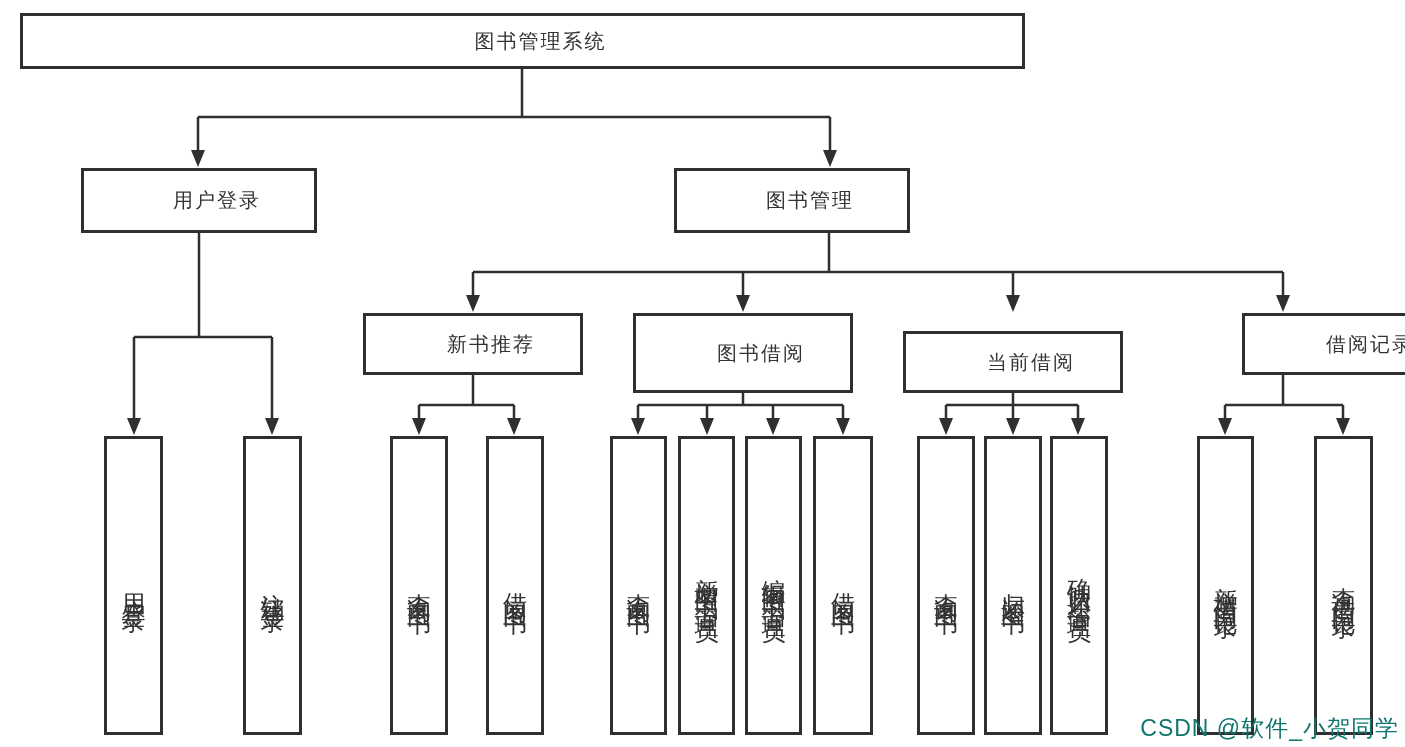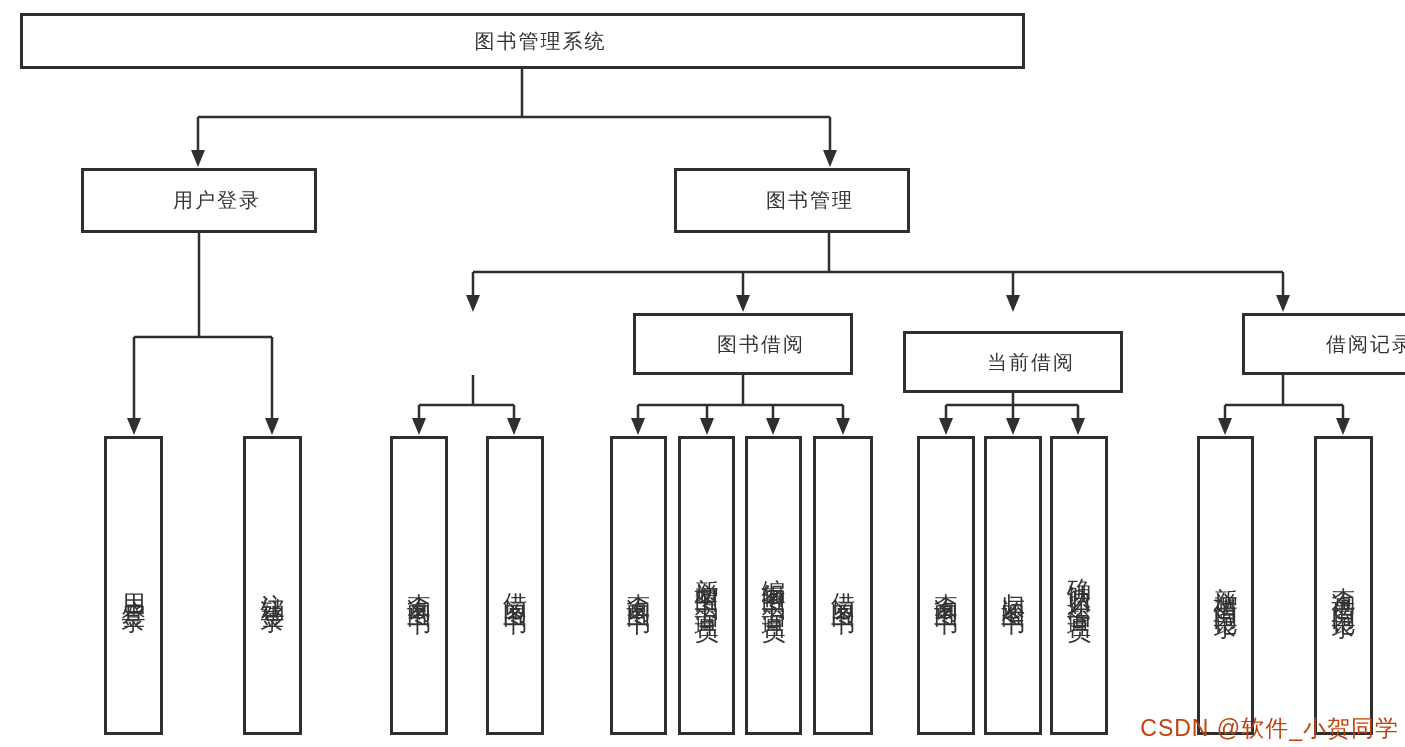--- a/index.html
+++ b/index.html
@@ -46,21 +46,21 @@
     line-height: 1;
     z-index: 1;
     top: 436px;
     height: 299px;
   }
   .watermark {
     position: absolute;
     right: 6px;
     bottom: 3px;
     font-size: 23px;
-    color: #c2410c;
+    color: #0f766e;
     z-index: 2;
     letter-spacing: 1px;
     white-space: nowrap;
   }
 </style>
 </head>
 <body>
 
 <div class="stage">
 
@@ -82,21 +82,22 @@
          M939 418L953 418L946 435Z  M1006 418L1020 418L1013 435Z
          M1071 418L1085 418L1078 435Z
          M1218 418L1232 418L1225 435Z  M1336 418L1350 418L1343 435Z"></path>
   </svg>
 
   <div class="hbox" style="left:20px; top:13px; width:1005px; height:56px;">图书管理系统</div>
 
   <div class="hbox" style="left:81px; top:168px; width:236px; height:65px;">用户登录</div>
   <div class="hbox" style="left:674px; top:168px; width:236px; height:65px;">图书管理</div>
 
-  <div class="hbox" style="left:633px; top:313px; width:220px; height:62px;">图书借阅</div>
+  <div class="hbox" style="left:363px; top:313px; width:220px; height:62px;">新书推荐</div>
+  <div class="hbox" style="left:633px; top:313px; width:220px; height:80px;">图书借阅</div>
   <div class="hbox" style="left:903px; top:331px; width:220px; height:62px;">当前借阅</div>
   <div class="hbox" style="left:1242px; top:313px; width:220px; height:62px;">借阅记录</div>
 
   <div class="vbox" style="left:104px; width:59px;">用户登录</div>
   <div class="vbox" style="left:243px; width:59px;">注销登录</div>
 
   <div class="vbox" style="left:390px; width:58px;">查询图书</div>
   <div class="vbox" style="left:486px; width:58px;">借阅图书</div>
 
   <div class="vbox" style="left:610px; width:57px;">查询图书</div>

